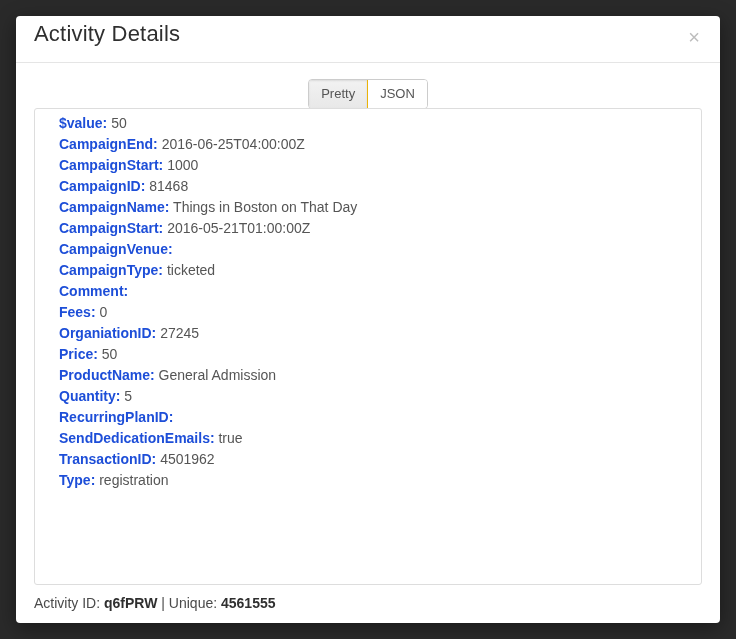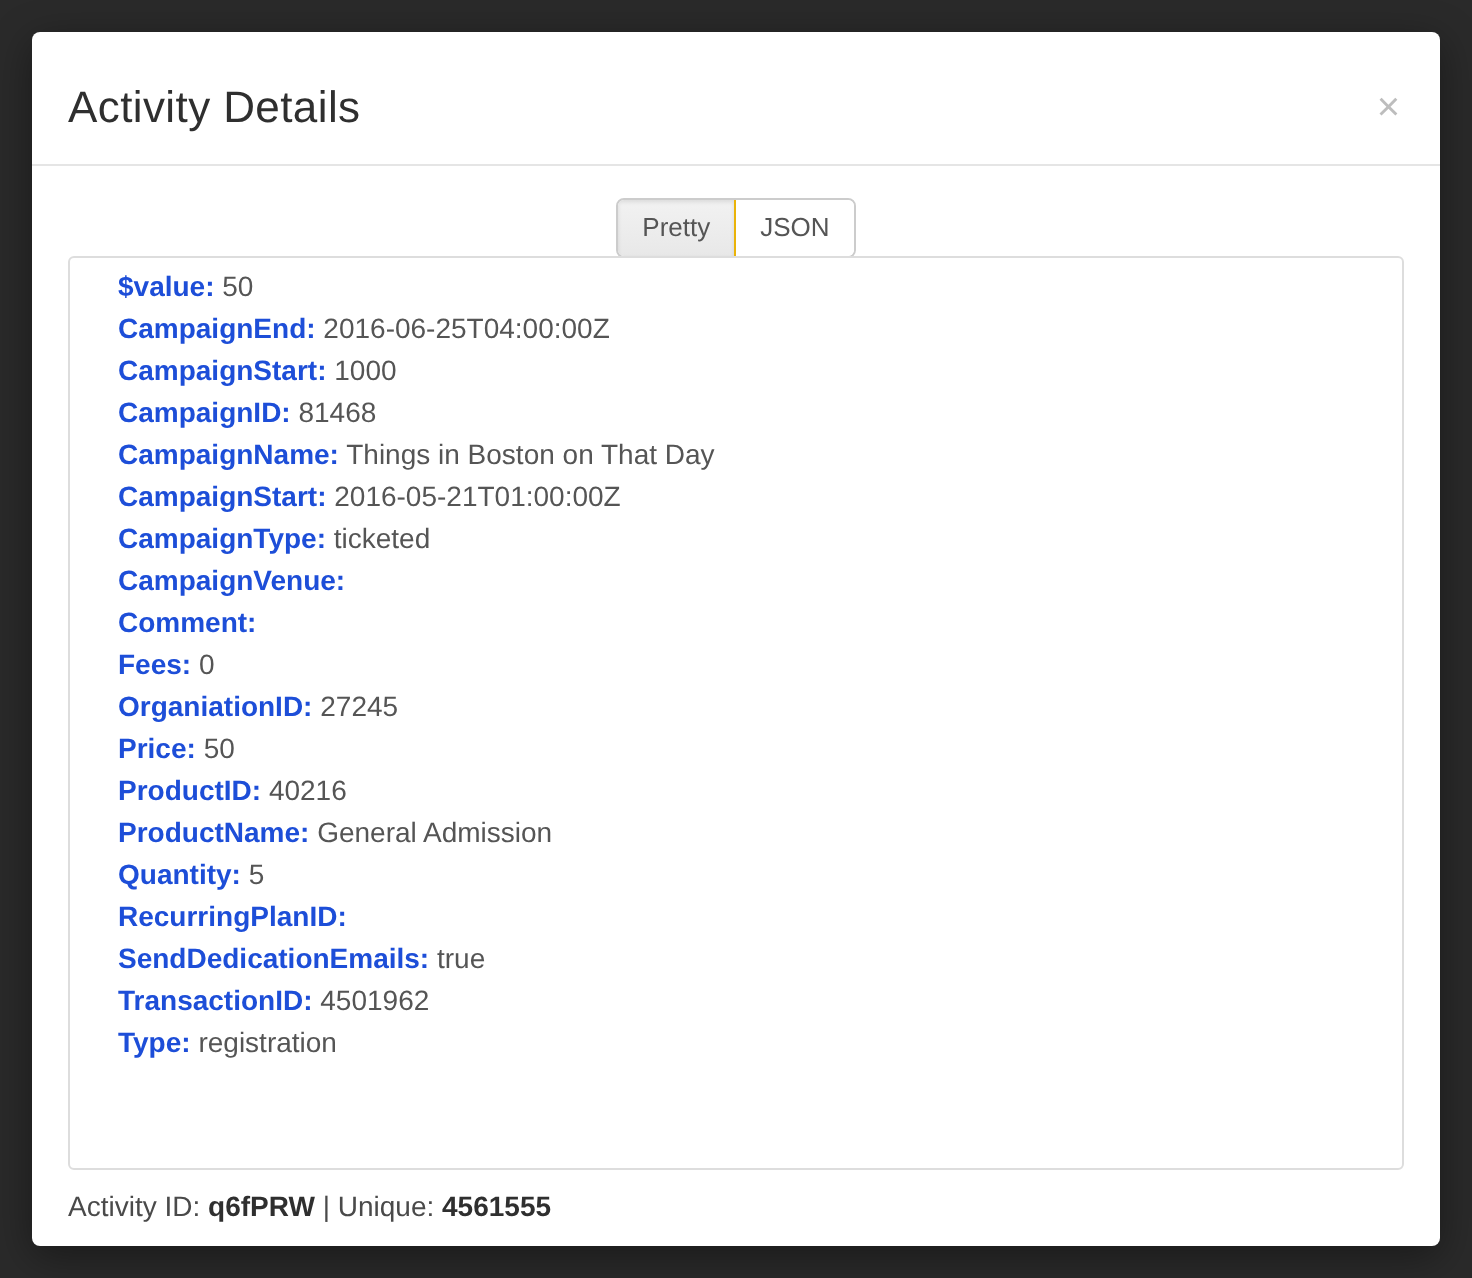--- a/index.html
+++ b/index.html
@@ -25,24 +25,24 @@
     height: 607px;
     background: #fff;
     border-radius: 4px;
     box-shadow: 0 5px 20px rgba(0,0,0,0.4);
     display: flex;
     flex-direction: column;
     box-sizing: border-box;
     position: relative;
   }
   .modal-header {
-    padding: 25px 18px 15px 18px;
+    padding: 5px 18px 15px 18px;
     border-bottom: 1px solid #e5e5e5;
     display: flex;
-    align-items: center;
+    align-items: flex-end;
     justify-content: space-between;
   }
   .modal-title {
     font-size: 22px;
     font-weight: 400;
     color: #2f2f2f;
     margin: 0;
     letter-spacing: 0.2px;
   }
   .close-btn {
@@ -167,27 +167,26 @@
       </div>
 
       <div class="data-panel-wrap">
         <div class="data-panel" id="data-panel">
             <div class="kv-row"><span class="kv-key">$value:</span> <span class="kv-val">50</span></div>
             <div class="kv-row"><span class="kv-key">CampaignEnd:</span> <span class="kv-val">2016-06-25T04:00:00Z</span></div>
             <div class="kv-row"><span class="kv-key">CampaignStart:</span> <span class="kv-val">1000</span></div>
             <div class="kv-row"><span class="kv-key">CampaignID:</span> <span class="kv-val">81468</span></div>
             <div class="kv-row"><span class="kv-key">CampaignName:</span> <span class="kv-val">Things in Boston on That Day</span></div>
             <div class="kv-row"><span class="kv-key">CampaignStart:</span> <span class="kv-val">2016-05-21T01:00:00Z</span></div>
+            <div class="kv-row"><span class="kv-key">CampaignVenue:</span> <span class="kv-val"></span></div>
             <div class="kv-row"><span class="kv-key">CampaignType:</span> <span class="kv-val">ticketed</span></div>
-            <div class="kv-row"><span class="kv-key">CampaignVenue:</span> <span class="kv-val"></span></div>
             <div class="kv-row"><span class="kv-key">Comment:</span> <span class="kv-val"></span></div>
             <div class="kv-row"><span class="kv-key">Fees:</span> <span class="kv-val">0</span></div>
             <div class="kv-row"><span class="kv-key">OrganiationID:</span> <span class="kv-val">27245</span></div>
             <div class="kv-row"><span class="kv-key">Price:</span> <span class="kv-val">50</span></div>
-            <div class="kv-row"><span class="kv-key">ProductID:</span> <span class="kv-val">40216</span></div>
             <div class="kv-row"><span class="kv-key">ProductName:</span> <span class="kv-val">General Admission</span></div>
             <div class="kv-row"><span class="kv-key">Quantity:</span> <span class="kv-val">5</span></div>
             <div class="kv-row"><span class="kv-key">RecurringPlanID:</span> <span class="kv-val"></span></div>
             <div class="kv-row"><span class="kv-key">SendDedicationEmails:</span> <span class="kv-val">true</span></div>
             <div class="kv-row"><span class="kv-key">TransactionID:</span> <span class="kv-val">4501962</span></div>
             <div class="kv-row"><span class="kv-key">Type:</span> <span class="kv-val">registration</span></div>
           </div>
       </div>
 
     </div>

